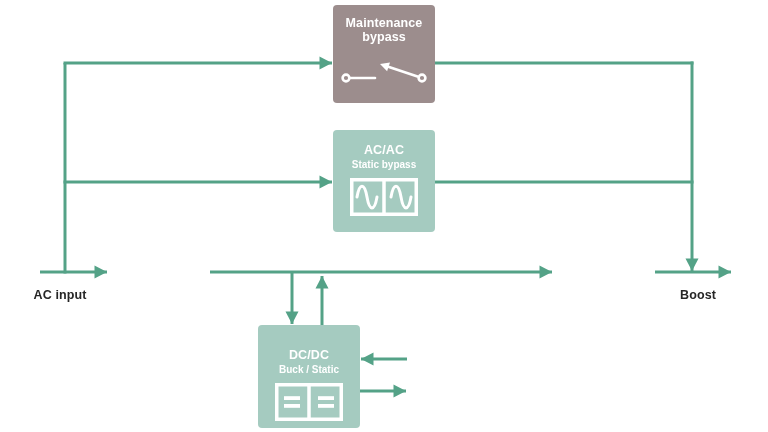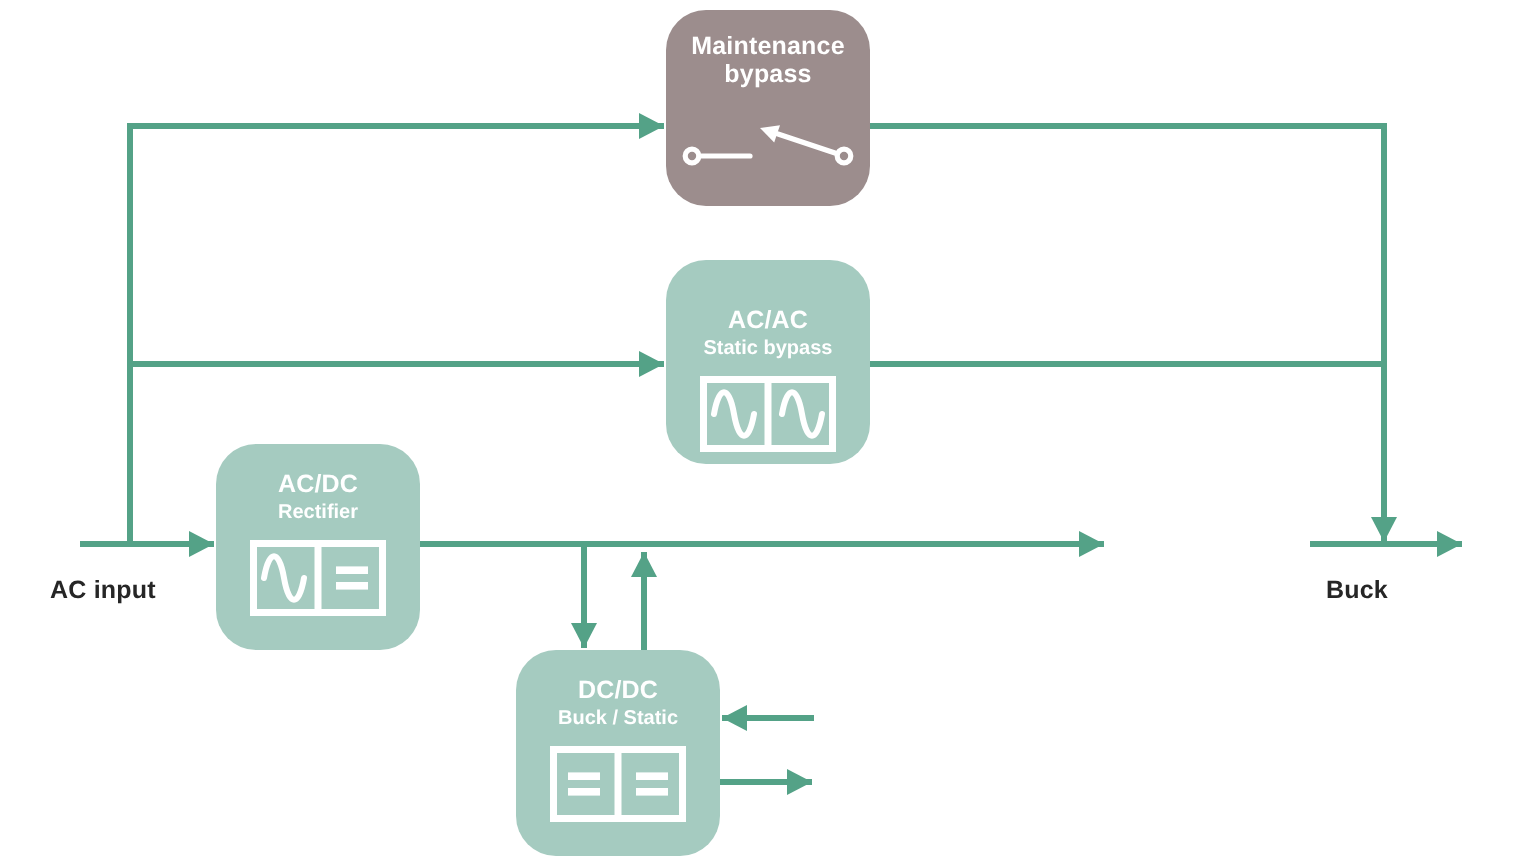--- a/index.html
+++ b/index.html
@@ -3,39 +3,39 @@
 <meta charset="utf-8">
 <title>Diagram</title>
 <style>
   html,body{margin:0;padding:0;background:#ffffff;}
   .canvas{
     position:relative;width:768px;height:432px;background:#ffffff;overflow:hidden;
     font-family:"Liberation Sans", sans-serif;
   }
   .wires{position:absolute;left:0;top:0;z-index:1;}
   .box{
-    position:absolute;z-index:2;border-radius:20px;
+    position:absolute;z-index:2;border-radius:4px;
     display:flex;flex-direction:column;align-items:center;
     box-sizing:border-box;text-align:center;
   }
   .box.green{background:#a5cbc0;}
   .box.mauve{background:#9c8d8d;}
   .box-title{
     font-size:12.5px;font-weight:bold;color:#ffffff;line-height:13.5px;
     padding:0 6px;letter-spacing:0.1px;
   }
   .box-subtitle{
     font-size:10px;font-weight:bold;color:#ffffff;line-height:12px;margin-top:1px;text-align:right;
   }
   .conv-icon{margin-top:7px;}
   .switch-svg{margin-top:12px;}
   .battery-svg{margin-top:16px;}
   .io-label{
     position:absolute;z-index:2;font-size:12.5px;font-weight:bold;color:#262626;
-    text-align:left;letter-spacing:0.1px;
+    text-align:center;letter-spacing:0.1px;
   }
 </style>
 </head>
 <body>
 
 <div class="canvas">
 
   <svg class="wires" width="768" height="432" viewBox="0 0 768 432">
     <defs>
       <marker id="arr" markerUnits="userSpaceOnUse" markerWidth="15" markerHeight="15" refX="13" refY="7" orient="auto">
@@ -63,58 +63,45 @@
     <div class="box-title" style="width:86px">Maintenance bypass</div>
     <svg class="switch-svg" width="90" height="30" viewBox="0 0 90 30">
       <circle cx="7" cy="22" r="3.4" fill="none" stroke="#fff" stroke-width="2.6"></circle>
       <line x1="11.5" y1="22" x2="36" y2="22" stroke="#fff" stroke-width="2.6" stroke-linecap="round"></line>
       <circle cx="83" cy="22" r="3.4" fill="none" stroke="#fff" stroke-width="2.6"></circle>
       <line x1="78.5" y1="20.5" x2="50" y2="11" stroke="#fff" stroke-width="2.6" stroke-linecap="round"></line>
       <polygon points="41,8 51,6.6 48.1,15.2" fill="#fff"></polygon>
     </svg>
   </div>
 
-  <div class="box green" style="left:333px;top:130px;width:102px;height:102px;padding-top:24px">
+  <div class="box green" style="left:333px;top:130px;width:102px;height:102px;padding-top:14px">
     <div class="box-title">AC/AC</div>
     <div class="box-subtitle">Static bypass</div>
     <svg class="conv-icon" width="68" height="38" viewBox="0 0 68 38">
       <rect x="1.75" y="1.75" width="64.5" height="34.5" fill="none" stroke="#fff" stroke-width="3.5"></rect>
       <line x1="34" y1="1.75" x2="34" y2="36.25" stroke="#fff" stroke-width="3.5"></line>
       <path d="M7,19 C9.5,4.5 14.5,4.5 17,19 C19.5,33.5 24.5,33.5 27,19" fill="none" stroke="#fff" stroke-width="3" stroke-linecap="round"></path>
       <path d="M41,19 C43.5,4.5 48.5,4.5 51,19 C53.5,33.5 58.5,33.5 61,19" fill="none" stroke="#fff" stroke-width="3" stroke-linecap="round"></path>
     </svg>
   </div>
 
-  <div class="box green" style="left:108px;top:222px;width:102px;height:103px;padding-top:14px">
-    <div class="box-title">AC/DC</div>
-    <div class="box-subtitle">Rectifier</div>
-    <svg class="conv-icon" width="68" height="38" viewBox="0 0 68 38">
-      <rect x="1.75" y="1.75" width="64.5" height="34.5" fill="none" stroke="#fff" stroke-width="3.5"></rect>
-      <line x1="34" y1="1.75" x2="34" y2="36.25" stroke="#fff" stroke-width="3.5"></line>
-      <path d="M7,19 C9.5,4.5 14.5,4.5 17,19 C19.5,33.5 24.5,33.5 27,19" fill="none" stroke="#fff" stroke-width="3" stroke-linecap="round"></path>
-      <g fill="#fff">
-        <rect x="43" y="13.2" width="16" height="3.8"></rect>
-        <rect x="43" y="21" width="16" height="3.8"></rect>
-      </g>
-    </svg>
-  </div>
 
 
-  <div class="box green" style="left:258px;top:325px;width:102px;height:103px;padding-top:14px">
+  <div class="box green" style="left:258px;top:325px;width:102px;height:103px;padding-top:24px">
     <div class="box-title">DC/DC</div>
     <div class="box-subtitle">Buck / Static</div>
     <svg class="conv-icon" width="68" height="38" viewBox="0 0 68 38">
       <rect x="1.75" y="1.75" width="64.5" height="34.5" fill="none" stroke="#fff" stroke-width="3.5"></rect>
       <line x1="34" y1="1.75" x2="34" y2="36.25" stroke="#fff" stroke-width="3.5"></line>
       <g fill="#fff">
         <rect x="9" y="13.2" width="16" height="3.8"></rect>
         <rect x="9" y="21" width="16" height="3.8"></rect>
         <rect x="43" y="13.2" width="16" height="3.8"></rect>
         <rect x="43" y="21" width="16" height="3.8"></rect>
       </g>
     </svg>
   </div>
 
 
   <div class="io-label" style="left:25px;top:288px;width:70px">AC input</div>
-  <div class="io-label" style="left:663px;top:288px;width:70px">Buck</div>
+  <div class="io-label" style="left:663px;top:288px;width:70px">Boost</div>
 
 </div>
 
 </body></html>

